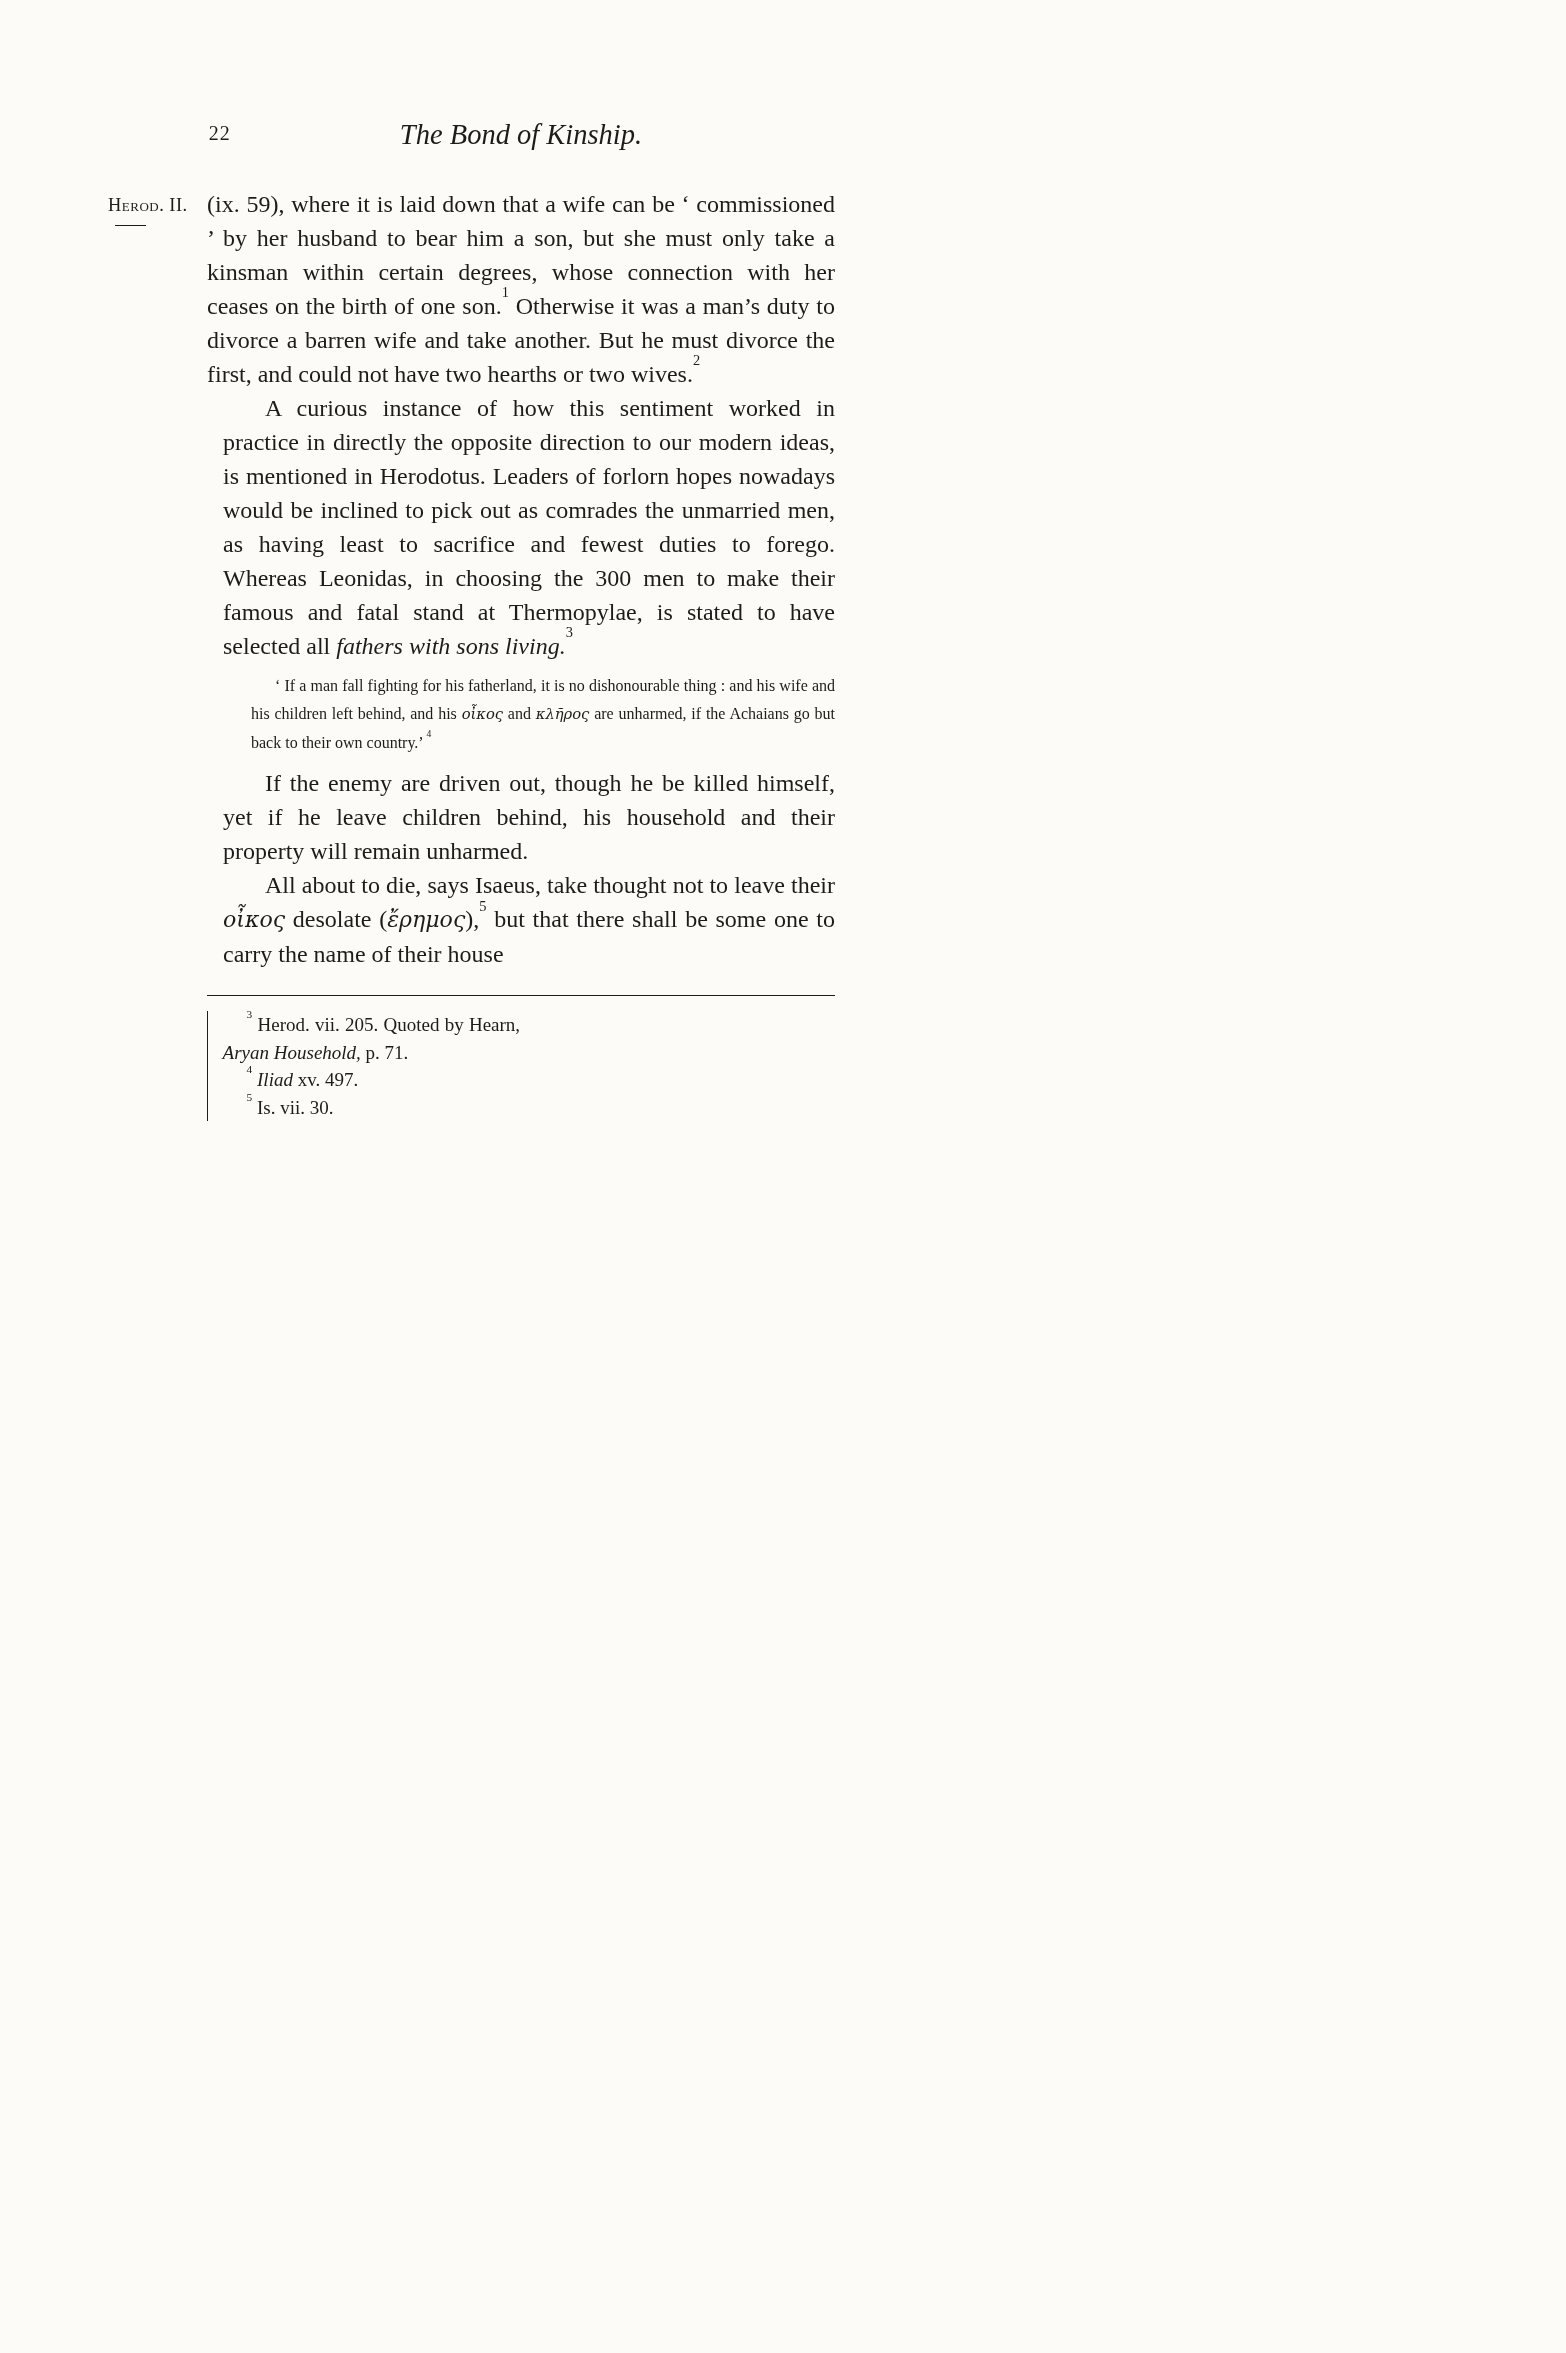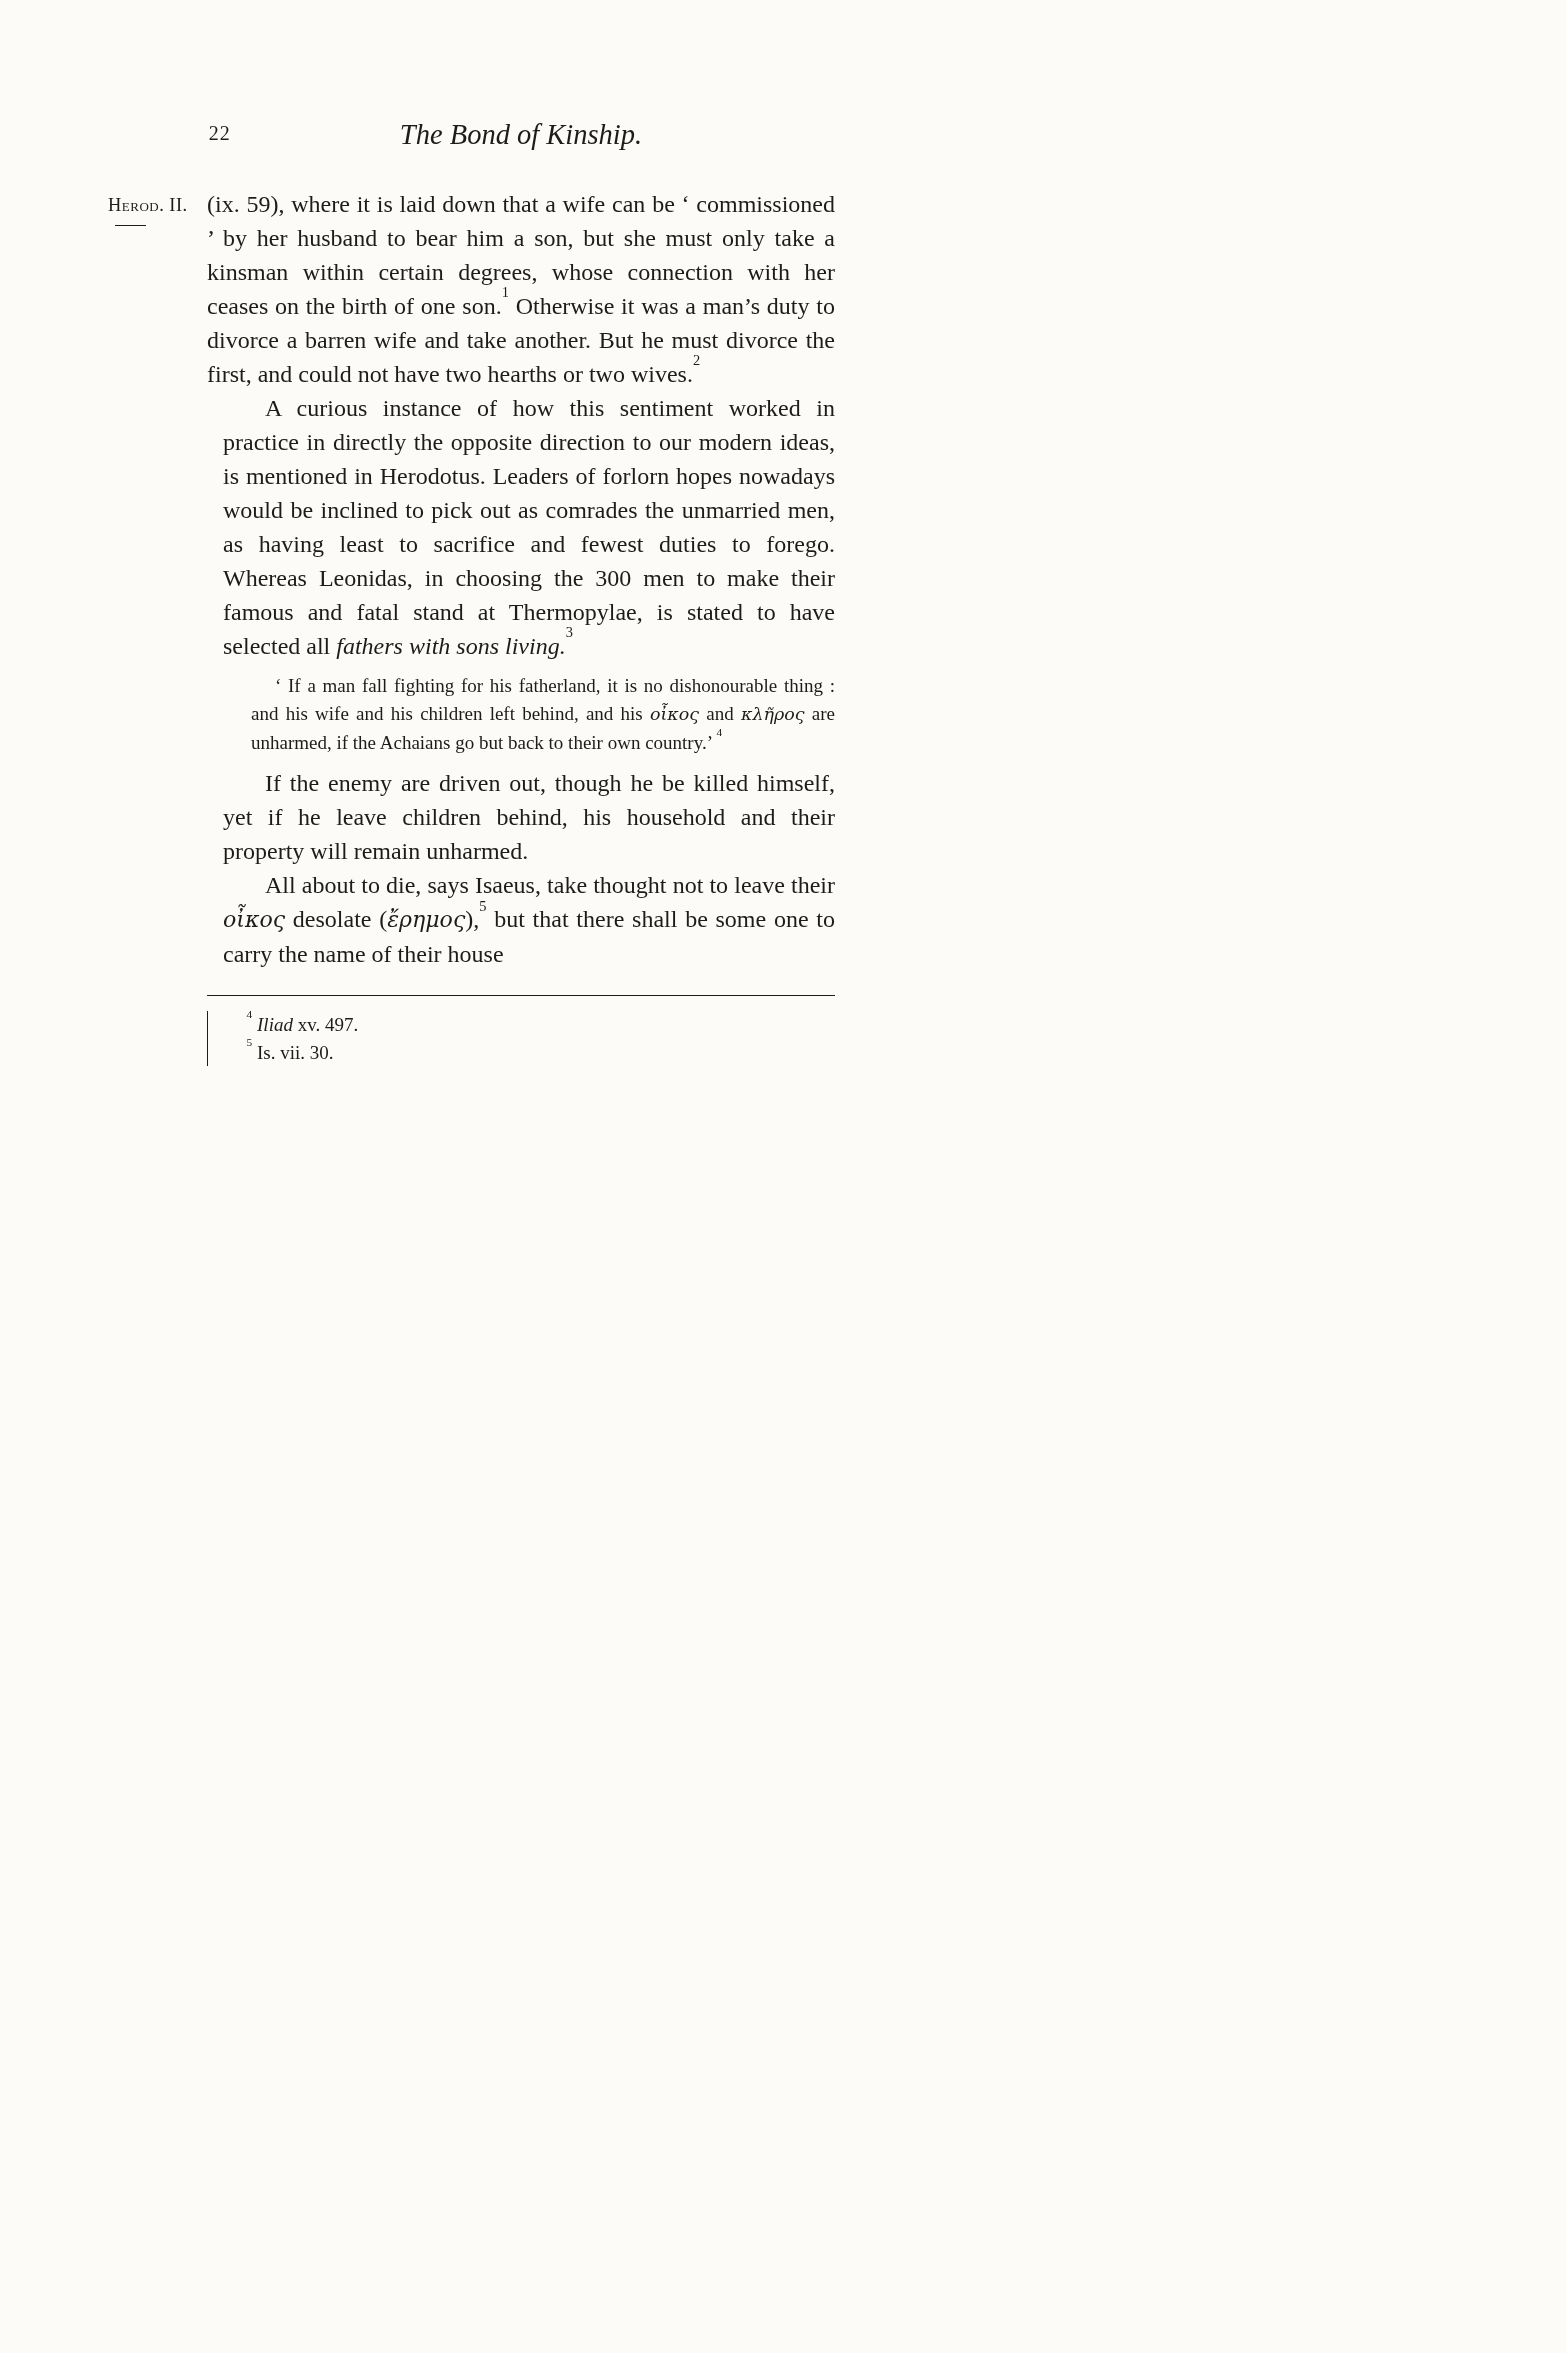--- a/index.html
+++ b/index.html
@@ -75,21 +75,21 @@
     font-size: 0.92em;
   }
   .fnref {
     font-size: 0.6em;
     line-height: 0;
     position: relative;
     top: -0.5em;
     letter-spacing: 0;
   }
   .quote {
-    font-size: 19px;
+    font-size: 16px;
     line-height: 28.5px;
     text-align: justify;
     text-indent: 24px;
     margin: 9.2px 0 9.2px 44px;
     padding: 0;
   }
   
   .fn-rule {
     border: 0;
     border-top: 1.8px solid #1d1c1a;
@@ -147,20 +147,21 @@
     </main>
 
     <hr class="fn-rule">
 
     <footer class="footnotes">
 
 
       <div class="fn-divider"></div>
 
       <div class="fn-col fn-right">
+        <p class="fn"><sup class="fnref">3</sup><span> Herod. vii. 205.  Quoted by Hearn, </span><span class="it">Aryan Household,</span><span> p. 71.</span></p>
         <p class="fn"><sup class="fnref">4</sup><span class="it"> Iliad</span><span> xv. 497.</span></p>
         <p class="fn"><sup class="fnref">5</sup><span> Is. vii. 30.</span></p>
       </div>
 
     </footer>
 
   </div>
 
 </div>
 

